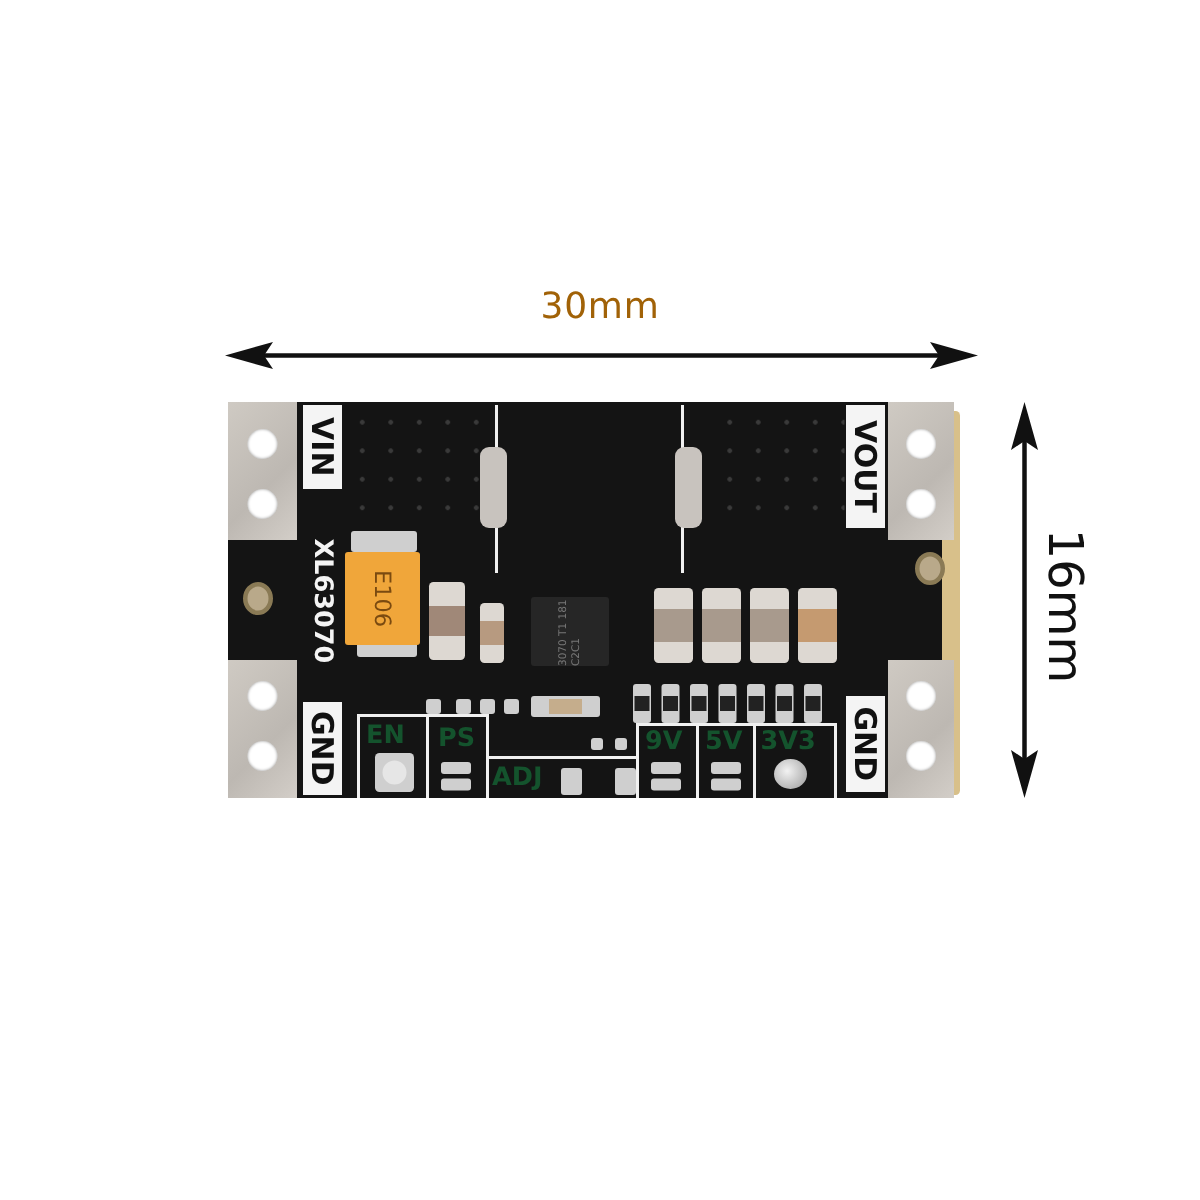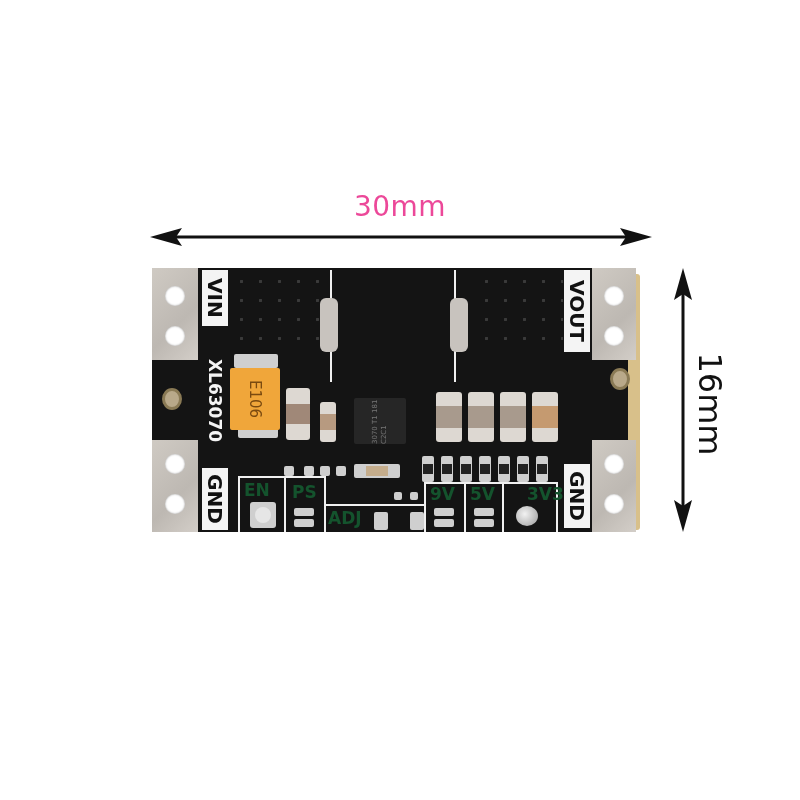--- a/index.html
+++ b/index.html
@@ -1,18 +1,18 @@
 <!DOCTYPE html>
 <html><head>
 <meta charset="utf-8">
 <style>
   html,body{margin:0;padding:0;background:#fff;}
   body{width:800px;height:800px;position:relative;overflow:hidden;font-family:"DejaVu Sans","Liberation Sans",sans-serif;}
   .abs{position:absolute;}
-  .dim-h-label{left:300px;top:190px;width:200px;text-align:center;font-size:28px;color:#ec4899;font-family:"DejaVu Sans",sans-serif;letter-spacing:0.5px;}
+  .dim-h-label{left:300px;top:190px;width:200px;text-align:center;font-size:24px;color:#a16207;font-family:"DejaVu Sans",sans-serif;letter-spacing:0.5px;}
   .dim-v-label{left:650px;top:385px;width:120px;text-align:center;font-size:32px;color:#111;transform:rotate(90deg);transform-origin:center;}
   .board{left:152px;top:268px;width:488px;height:264px;}
   .pcb{left:0;top:0;width:476px;height:264px;background:#141414;border-radius:2px;}
   .edge{left:476px;top:6px;width:12px;height:256px;background:#d8c08a;border-radius:0 3px 3px 0;}
   .plate{background:linear-gradient(135deg,#cfcac3,#bdb8b2 60%,#d3cec8);}
   .hole{width:20px;height:20px;border-radius:50%;background:#fff;box-shadow:inset 0 0 2px #999;}
   .via{width:20px;height:22px;border-radius:50%;background:#b9a98a;border:3px solid #8a7a55;box-sizing:border-box;}
   .silk{background:#f4f4f4;color:#111;font-weight:bold;font-family:"DejaVu Sans",sans-serif;}
   .vtext{writing-mode:vertical-rl;text-orientation:mixed;display:flex;align-items:center;justify-content:center;}
   .dots{background-image:radial-gradient(circle,#3a3a3a 1.4px,transparent 1.6px);background-size:19px 19px;}
@@ -152,21 +152,21 @@
   <div class="abs silk-line" style="left:272px;top:214px;width:2px;height:50px;"></div>
   <div class="abs silk-line" style="left:312px;top:214px;width:2px;height:50px;"></div>
   <div class="abs silk-line" style="left:350px;top:214px;width:2px;height:50px;"></div>
   <div class="abs silk-line" style="left:404px;top:214px;width:2px;height:50px;"></div>
 
   <div class="abs lbl" style="left:92px;top:212px;">EN</div>
   <div class="abs lbl" style="left:140px;top:214px;">PS</div>
   <div class="abs lbl" style="left:176px;top:240px;">ADJ</div>
   <div class="abs lbl" style="left:278px;top:216px;">9V</div>
   <div class="abs lbl" style="left:318px;top:216px;">5V</div>
-  <div class="abs lbl" style="left:375px;top:216px;">3V3</div>
+  <div class="abs lbl" style="left:355px;top:216px;">3V3</div>
 
   <div class="abs" style="left:98px;top:234px;width:26px;height:26px;background:#cfcfcf;border-radius:3px;">
     <div class="abs" style="left:5px;top:5px;width:16px;height:16px;border-radius:50%;background:#e6e6e6;"></div>
   </div>
   <div class="abs smd" style="left:142px;top:240px;width:20px;height:8px;"></div>
   <div class="abs smd" style="left:142px;top:251px;width:20px;height:8px;"></div>
   <div class="abs smd" style="left:222px;top:244px;width:14px;height:18px;"></div>
   <div class="abs smd" style="left:258px;top:244px;width:14px;height:18px;"></div>
   <div class="abs smd" style="left:282px;top:240px;width:20px;height:8px;"></div>
   <div class="abs smd" style="left:282px;top:251px;width:20px;height:8px;"></div>

